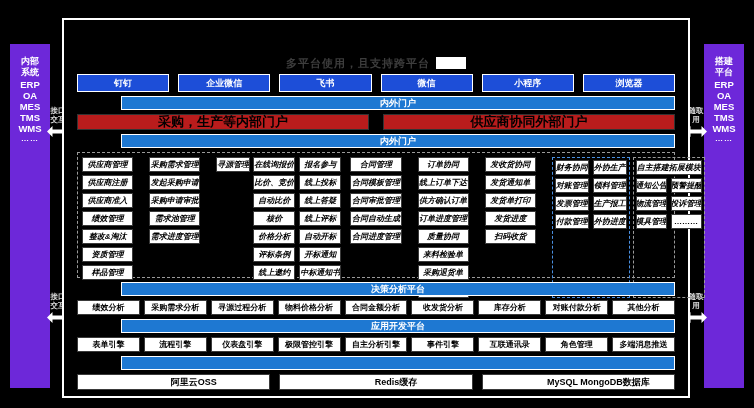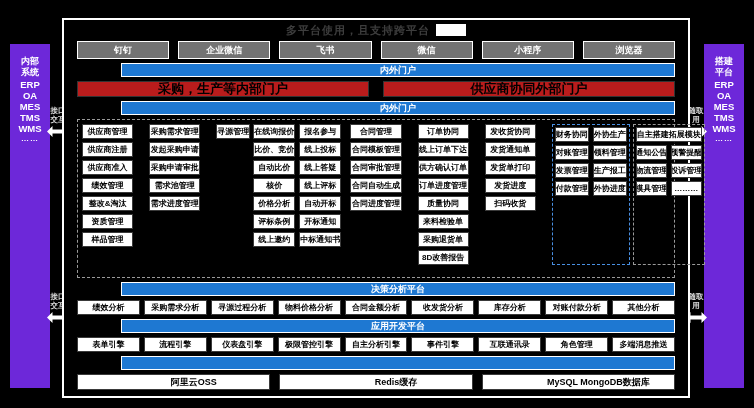--- a/index.html
+++ b/index.html
@@ -7,32 +7,32 @@
     width:754px;height:408px;position:relative;overflow:hidden;
     background:#000;
     font-family:"Liberation Sans","DejaVu Sans",sans-serif;
   }
   .main{
     position:absolute;left:62px;top:18px;width:628px;height:380px;
     border:2px solid #fff;box-sizing:border-box;background:#000;
     display:flex;flex-direction:column;gap:4px;padding:3px 13px 6px 13px;
   }
   .title-row{flex:none;height:14px;display:flex;align-items:center;justify-content:center;gap:6px;
-    color:#3d3d3d;font-size:11px;font-weight:bold;letter-spacing:1px;}
+    color:#3d3d3d;font-size:11px;font-weight:bold;letter-spacing:1px;margin-top:33px;}
   .redact{width:30px;height:12px;background:#fff;}
   .channels{flex:none;display:flex;gap:9px;}
-  .chan{flex:1;height:16px;background:#737373;border:1px solid #fff;color:#fff;
+  .chan{flex:1;height:16px;background:#1d4ed8;border:1px solid #fff;color:#fff;
     font-size:9px;font-weight:bold;display:flex;align-items:center;justify-content:center;white-space:nowrap;}
   .bar{flex:none;height:12px;background:#1E78D2;border:1px solid #fff;color:#fff;
     font-size:9px;font-weight:bold;display:flex;align-items:center;justify-content:center;margin-left:44px;}
   .portals{flex:none;display:flex;gap:14px;}
   .pbox{flex:1;height:14px;background:#b91c1c;border:1px solid #333;color:#000;
     font-size:13px;font-weight:bold;display:flex;align-items:center;justify-content:center;white-space:nowrap;}
   .modules{flex:1;border:1px dashed #9a9a9a;padding:4px;min-height:0;
-    display:grid;grid-template-columns:repeat(9,1fr);gap:16px;align-content:start;}
+    display:grid;grid-template-columns:repeat(9,1fr);gap:16px;align-content:start;font-style:italic;}
   .mcol{display:flex;flex-direction:column;gap:3px;min-width:0;}
   .span2{grid-column:span 2;display:flex;flex-direction:row;gap:3px;min-width:0;}
   .subcols{display:flex;gap:4px;}
   .subcol{flex:1;display:flex;flex-direction:column;gap:3px;min-width:0;}
   .mbox{flex:none;height:15px;background:#fff;border:1px solid #3a3a3a;color:#000;
     font-size:8px;font-weight:bold;display:flex;align-items:center;justify-content:center;
     white-space:nowrap;overflow:hidden;box-sizing:border-box;}
   .ext-top{border:1px dashed #4A90E2;padding:2px;display:flex;gap:4px;}
   .ext-bottom{border:1px dashed #9a9a9a;padding:2px;display:flex;flex-direction:column;gap:3px;}
   .ext-grid{display:grid;grid-template-columns:1fr 1fr;gap:3px 4px;}

